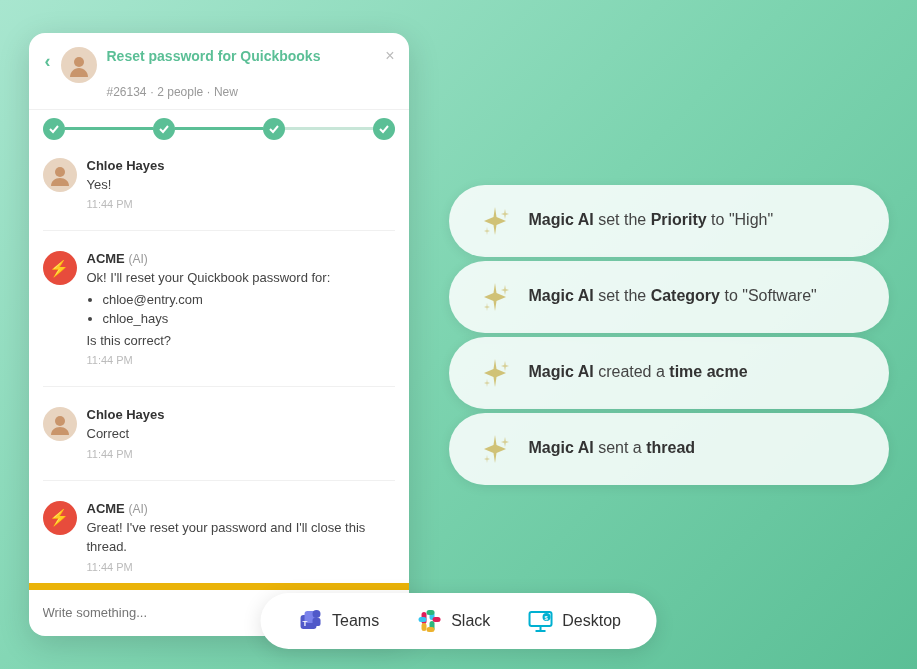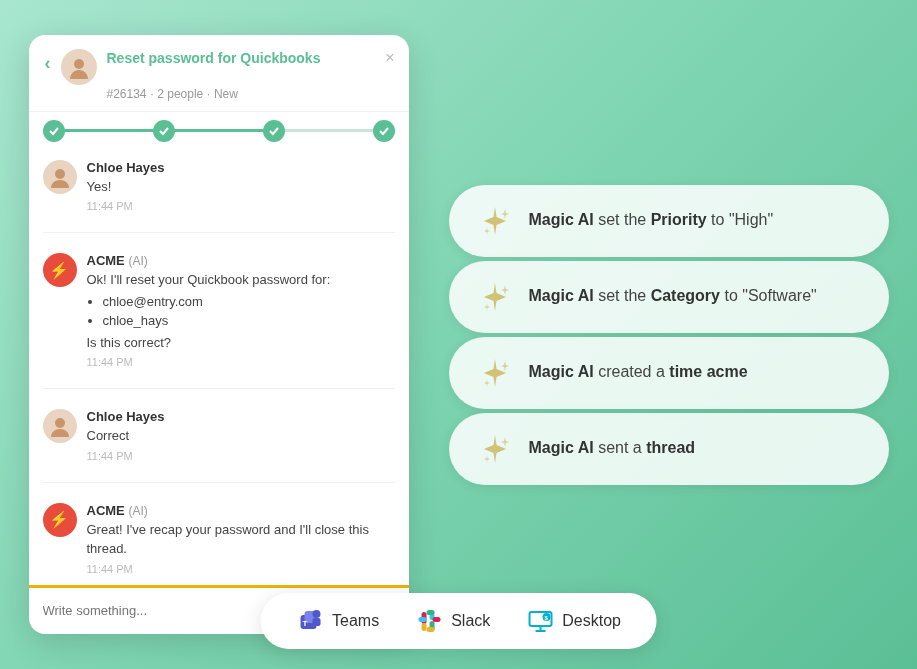--- a/index.html
+++ b/index.html
@@ -174,21 +174,21 @@
       margin-top: 4px;
     }
     .msg-divider {
       border: none;
       border-top: 1px solid #f0f0f0;
       margin: 4px 0;
     }
 
     
     .chat-input-area {
-      border-top: 3px solid #eab308;
+      border-top: 7px solid #eab308;
       padding: 12px 14px;
       display: flex;
       align-items: center;
       gap: 8px;
     }
     .chat-input {
       flex: 1;
       border: none;
       outline: none;
       font-size: 13px;
@@ -368,21 +368,21 @@
       </div>
 
       <hr class="msg-divider">
 
       <div class="msg-row">
         <div class="msg-avatar bot">
           <span class="bolt">⚡</span>
         </div>
         <div class="msg-content">
           <div class="msg-name">ACME <span class="ai-label">(AI)</span></div>
-          <div class="msg-text">Great! I've recap your password and I'll close this thread.</div>
+          <div class="msg-text">Great! I've reset your password and I'll close this thread.</div>
           <div class="msg-time">11:44 PM</div>
         </div>
       </div>
 
     </div>
 
     <div class="chat-input-area">
       <input class="chat-input" type="text" placeholder="Write something..." style="">
       <span class="chat-send-btn">
         <svg width="18" height="18" viewBox="0 0 24 24" fill="none" stroke="#bbb" stroke-width="2">

